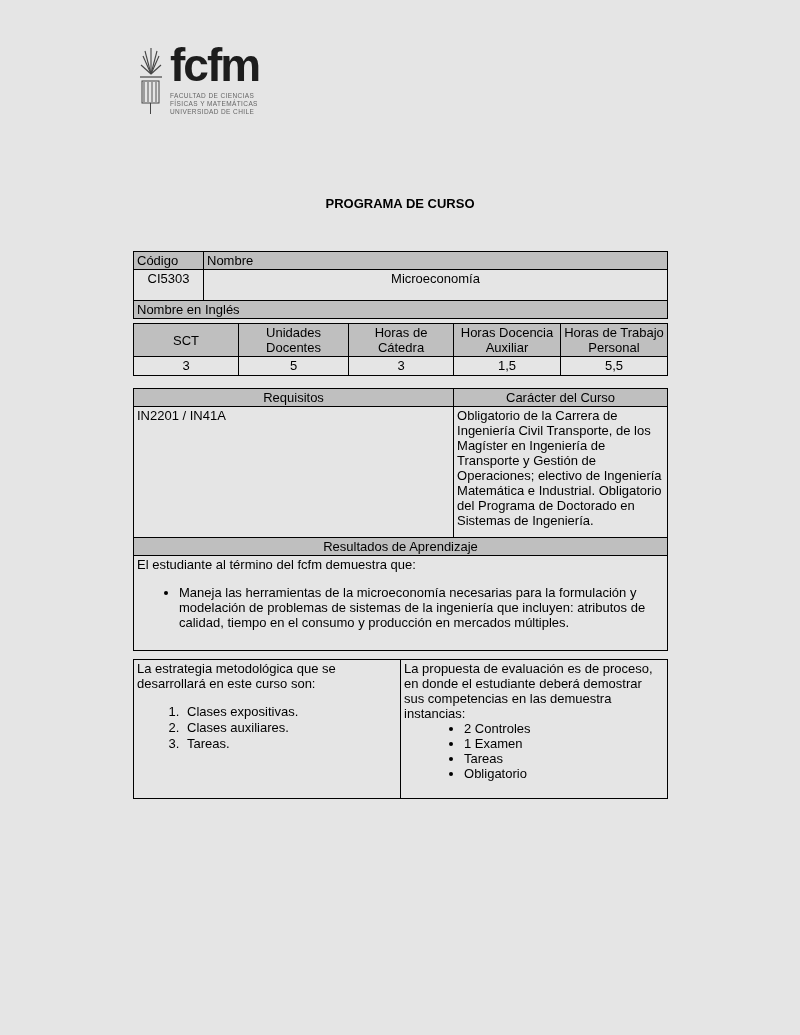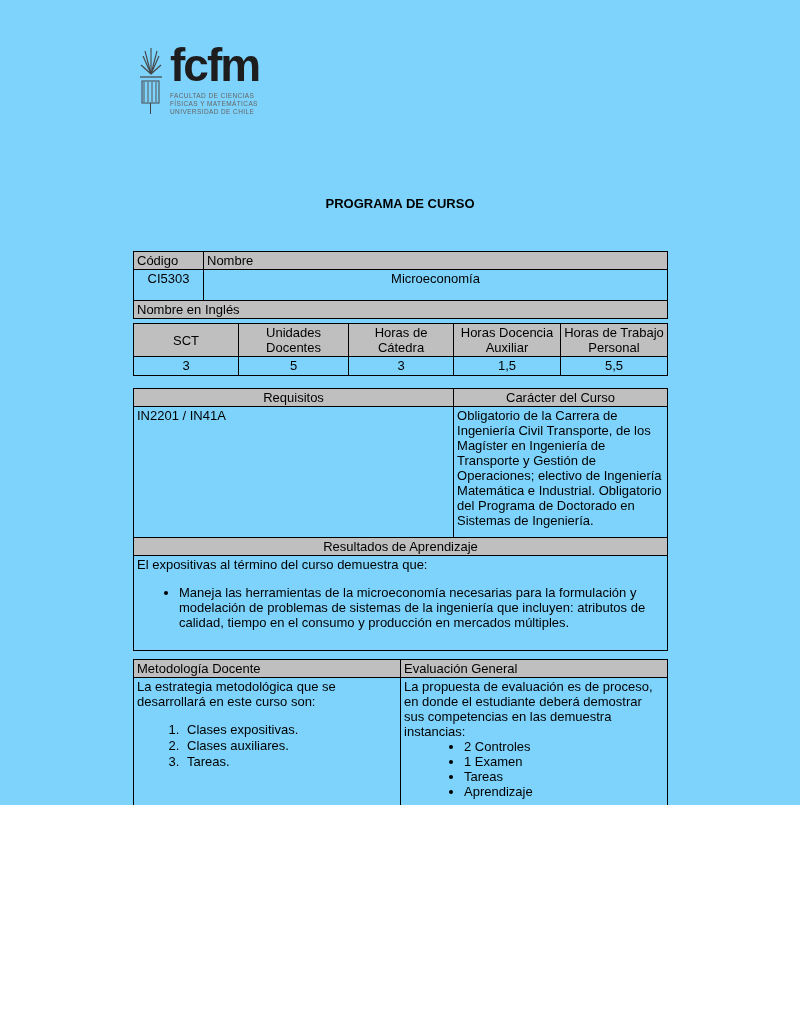--- a/index.html
+++ b/index.html
@@ -1,19 +1,19 @@
 <!DOCTYPE html>
 <html><head>
 <meta charset="utf-8">
 <style>
   html,body{margin:0;padding:0;background:#ffffff;}
   .page{
     position:relative;
-    width:800px;height:805px;
-    background:#7dd3fc;
+    width:800px;height:1035px;
+    background:#e5e5e5;
     font-family:"Liberation Sans","DejaVu Sans",sans-serif;
     font-size:13px;color:#000;
     overflow:hidden;
   }
 
   
   .logo{position:absolute;top:44px;left:138px;display:flex;align-items:flex-start;gap:6px;}
   .crest{flex:0 0 auto;}
   .logo-textcol{display:flex;flex-direction:column;}
   .wordmark{
@@ -161,60 +161,56 @@
       </tr>
       <tr>
         <td colspan="5" style="height:128px">IN2201 / IN41A</td>
         <td colspan="2">Obligatorio de la Carrera de Ingeniería Civil Transporte, de los Magíster en Ingeniería de Transporte y Gestión de Operaciones; electivo de Ingeniería Matemática e Industrial. Obligatorio del Programa de Doctorado en Sistemas de Ingeniería.</td>
       </tr>
       <tr class="hrow">
         <td class="gray center" colspan="7">Resultados de Aprendizaje</td>
       </tr>
       <tr>
         <td colspan="7" style="height:92px">
-          <p class="intro">El expositivas al término del curso demuestra que:</p>
+          <p class="intro">El estudiante al término del fcfm demuestra que:</p>
           <ul class="res">
             <li>Maneja las herramientas de la microeconomía necesarias para la formulación y modelación de problemas de sistemas de la ingeniería que incluyen: atributos de calidad, tiempo en el consumo y producción en mercados múltiples.</li>
           </ul>
         </td>
       </tr>
     </tbody>
       </table>
 
     <table>
       <colgroup>
         <col style="width:70px">
           <col style="width:35px">
           <col style="width:110px">
         <col style="width:52px">
           <col style="width:53px">
           <col style="width:107px">
           <col style="width:107px">
       </colgroup>
       <tbody>
-          <tr class="hrow">
-        <td class="gray" colspan="4">Metodología Docente</td>
-        <td class="gray" colspan="3">Evaluación General</td>
-      </tr>
       <tr>
         <td colspan="4" style="height:136px">
           <p class="intro">La estrategia metodológica que se desarrollará en este curso son:</p>
           <ol class="met">
             <li>Clases expositivas.</li>
             <li>Clases auxiliares.</li>
             <li>Tareas.</li>
           </ol>
         </td>
         <td colspan="3">
           <p class="intro" style="margin-bottom:0">La propuesta de evaluación es de proceso, en donde el estudiante deberá demostrar sus competencias en las demuestra instancias:</p>
           <ul class="eva">
             <li>2 Controles</li>
             <li>1 Examen</li>
             <li>Tareas</li>
-            <li>Aprendizaje</li>
+            <li>Obligatorio</li>
           </ul>
         </td>
       </tr>
     </tbody>
       </table>
 
   </div>
 </div>
 
 </body></html>

